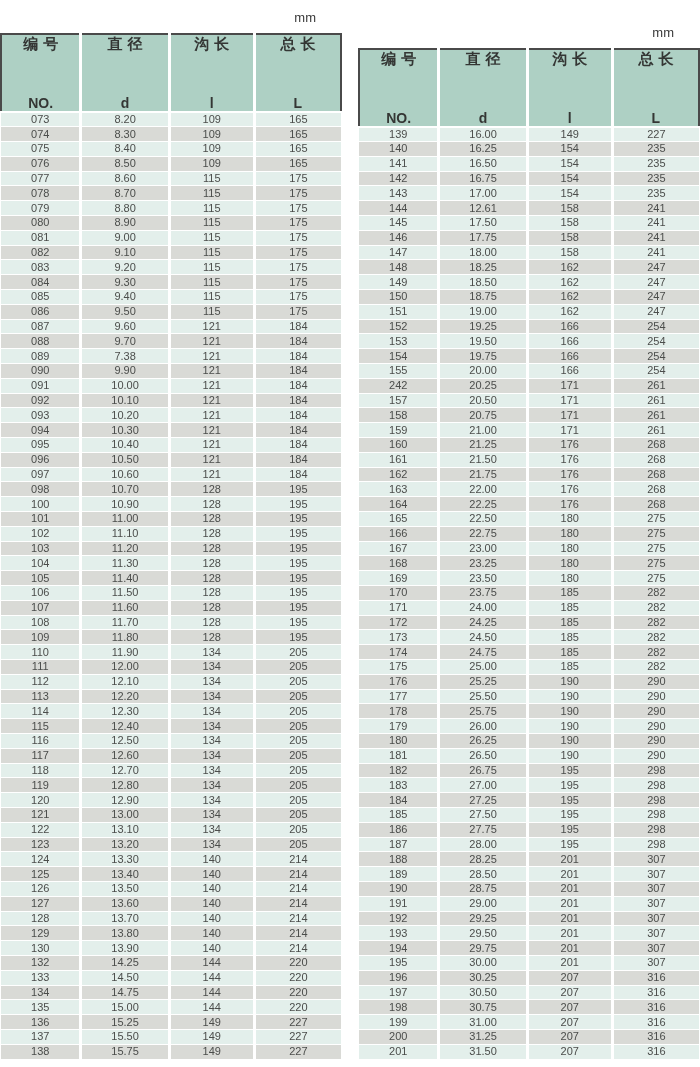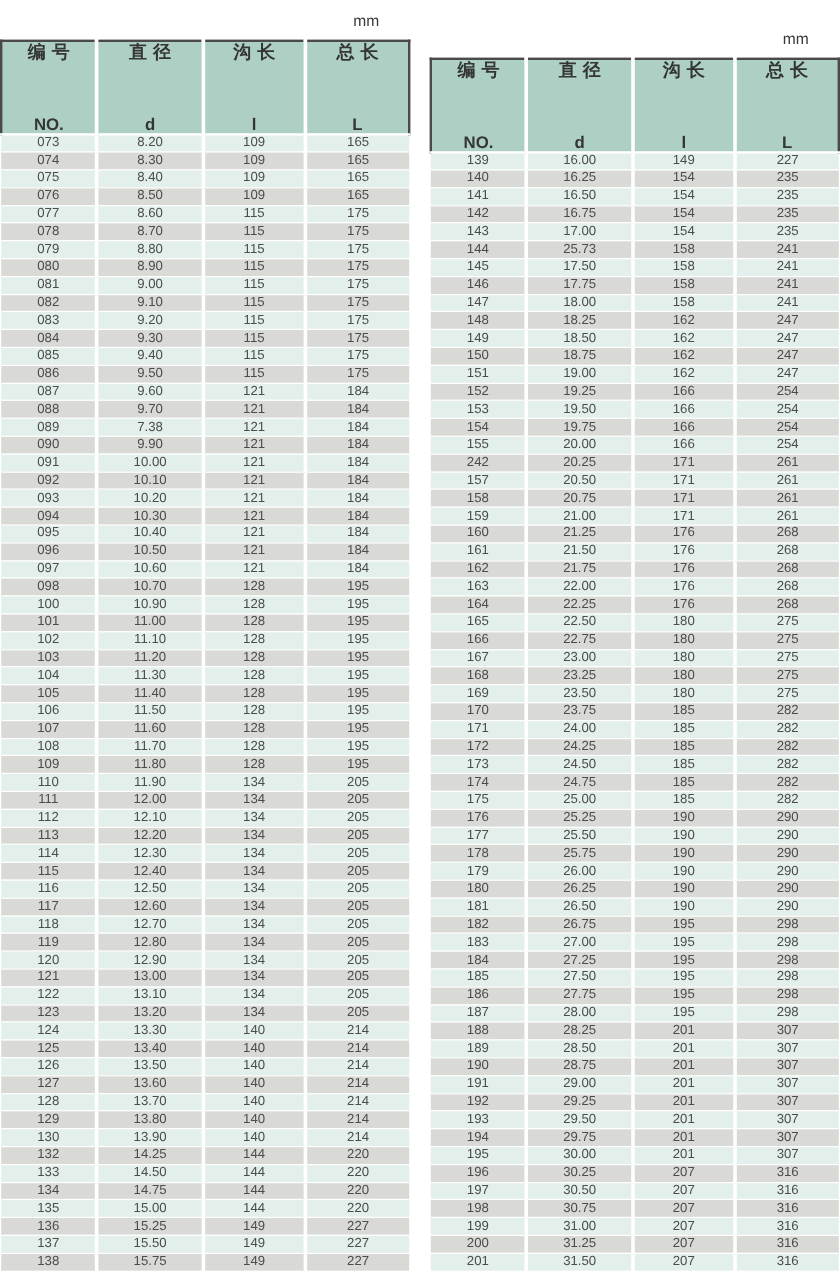--- a/index.html
+++ b/index.html
@@ -543,21 +543,21 @@
             <td>235</td>
           </tr>
           <tr>
             <td>143</td>
             <td>17.00</td>
             <td>154</td>
             <td>235</td>
           </tr>
           <tr>
             <td>144</td>
-            <td>25.73</td>
+            <td>12.61</td>
             <td>158</td>
             <td>241</td>
           </tr>
           <tr>
             <td>145</td>
             <td>17.50</td>
             <td>158</td>
             <td>241</td>
           </tr>
           <tr>

